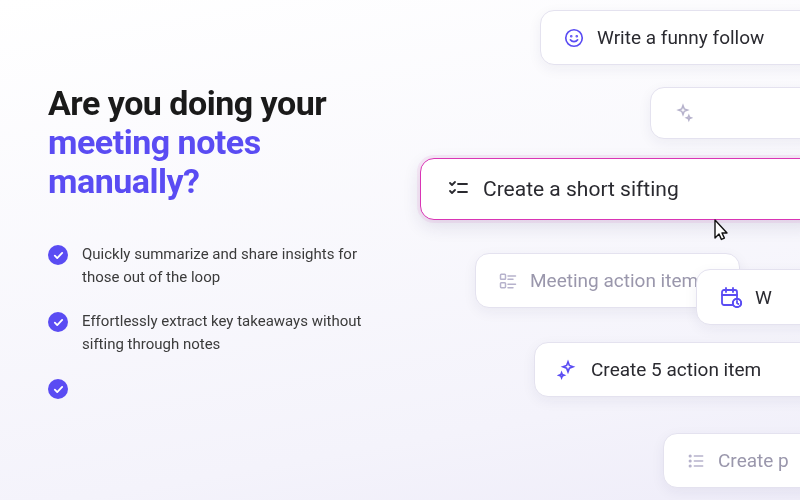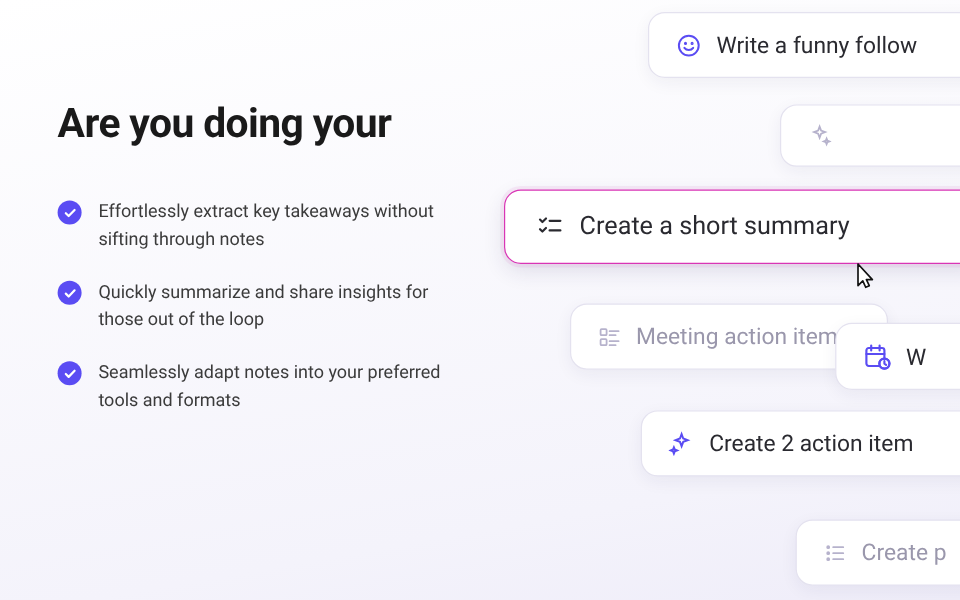--- a/index.html
+++ b/index.html
@@ -101,46 +101,46 @@
     pointer-events: none;
   }
 </style>
 </head>
 <body>
 
 <div class="page">
   <div class="left">
     <h1 class="headline">
       <span>Are you doing your</span><br>
+      <span class="accent">meeting notes manually?</span>
     </h1>
 
     <div class="bullets">
+      <div class="bullet">
+        <span class="check-badge">
+          <svg width="11" height="11" viewBox="0 0 12 12">
+              <path d="M2 6.2 L4.6 8.8 L10 3.2" fill="none" stroke="#fff" stroke-width="2" stroke-linecap="round" stroke-linejoin="round"></path>
+            </svg>
+        </span>
+        <span class="bullet-text">Quickly summarize and share insights for those out of the loop</span>
+      </div>
       <div class="bullet">
         <span class="check-badge">
           <svg width="11" height="11" viewBox="0 0 12 12">
               <path d="M2 6.2 L4.6 8.8 L10 3.2" fill="none" stroke="#fff" stroke-width="2" stroke-linecap="round" stroke-linejoin="round"></path>
             </svg>
         </span>
         <span class="bullet-text">Effortlessly extract key takeaways without sifting through notes</span>
       </div>
       <div class="bullet">
         <span class="check-badge">
           <svg width="11" height="11" viewBox="0 0 12 12">
               <path d="M2 6.2 L4.6 8.8 L10 3.2" fill="none" stroke="#fff" stroke-width="2" stroke-linecap="round" stroke-linejoin="round"></path>
             </svg>
         </span>
-        <span class="bullet-text">Quickly summarize and share insights for those out of the loop</span>
-      </div>
-      <div class="bullet">
-        <span class="check-badge">
-          <svg width="11" height="11" viewBox="0 0 12 12">
-              <path d="M2 6.2 L4.6 8.8 L10 3.2" fill="none" stroke="#fff" stroke-width="2" stroke-linecap="round" stroke-linejoin="round"></path>
-            </svg>
-        </span>
-        <span class="bullet-text">Seamlessly adapt notes into your preferred tools and formats</span>
       </div>
     </div>
   </div>
 
   <div class="right">
 
     <div class="pill p-funny">
       <span class="icon">
         <svg width="22" height="22" viewBox="0 0 24 24" fill="none" stroke="#5a4cf3" stroke-width="1.8" stroke-linecap="round" stroke-linejoin="round">
             <circle cx="12" cy="12" r="9"></circle>
@@ -163,21 +163,21 @@
 
     <div class="pill active p-summary">
       <span class="icon">
         <svg width="24" height="24" viewBox="0 0 24 24" fill="none" stroke="#2a2a30" stroke-width="1.8" stroke-linecap="round" stroke-linejoin="round">
             <path d="M3 6l2 2 3-3"></path>
             <path d="M11 7h9"></path>
             <path d="M3 14l2 2 3-3"></path>
             <path d="M11 15h9"></path>
           </svg>
       </span>
-      <span>Create a short summary</span>
+      <span>Create a short sifting</span>
     </div>
 
     <div class="pill faded p-meeting">
       <span class="icon">
         <svg width="20" height="20" viewBox="0 0 24 24" fill="none" stroke="#b6b2cc" stroke-width="1.8">
             <rect x="3" y="4" width="6" height="6" rx="1"></rect>
             <rect x="3" y="14" width="6" height="6" rx="1"></rect>
             <path d="M12 6h9M12 10h6M12 16h9M12 20h6" stroke-linecap="round"></path>
           </svg>
       </span>
@@ -197,21 +197,21 @@
       <span>W</span>
     </div>
 
     <div class="pill p-action5">
       <span class="icon">
         <svg width="22" height="22" viewBox="0 0 24 24" fill="none" stroke="#5a4cf3" stroke-width="1.8" stroke-linecap="round">
             <path d="M12 3l1.5 4 4 1.5-4 1.5L12 14l-1.5-4-4-1.5 4-1.5L12 3z"></path>
             <path d="M5 15l.8 2 2 .8-2 .8-.8 2-.8-2-2-.8 2-.8.8-2z"></path>
           </svg>
       </span>
-      <span>Create 2 action item</span>
+      <span>Create 5 action item</span>
     </div>
 
     <div class="pill faded p-bulletp">
       <span class="icon">
         <svg width="20" height="20" viewBox="0 0 24 24" fill="none" stroke="#b6b2cc" stroke-width="1.8" stroke-linecap="round">
             <circle cx="5" cy="6" r="1" fill="#b6b2cc"></circle>
             <path d="M10 6h10"></path>
             <circle cx="5" cy="12" r="1" fill="#b6b2cc"></circle>
             <path d="M10 12h10"></path>
             <circle cx="5" cy="18" r="1" fill="#b6b2cc"></circle>

